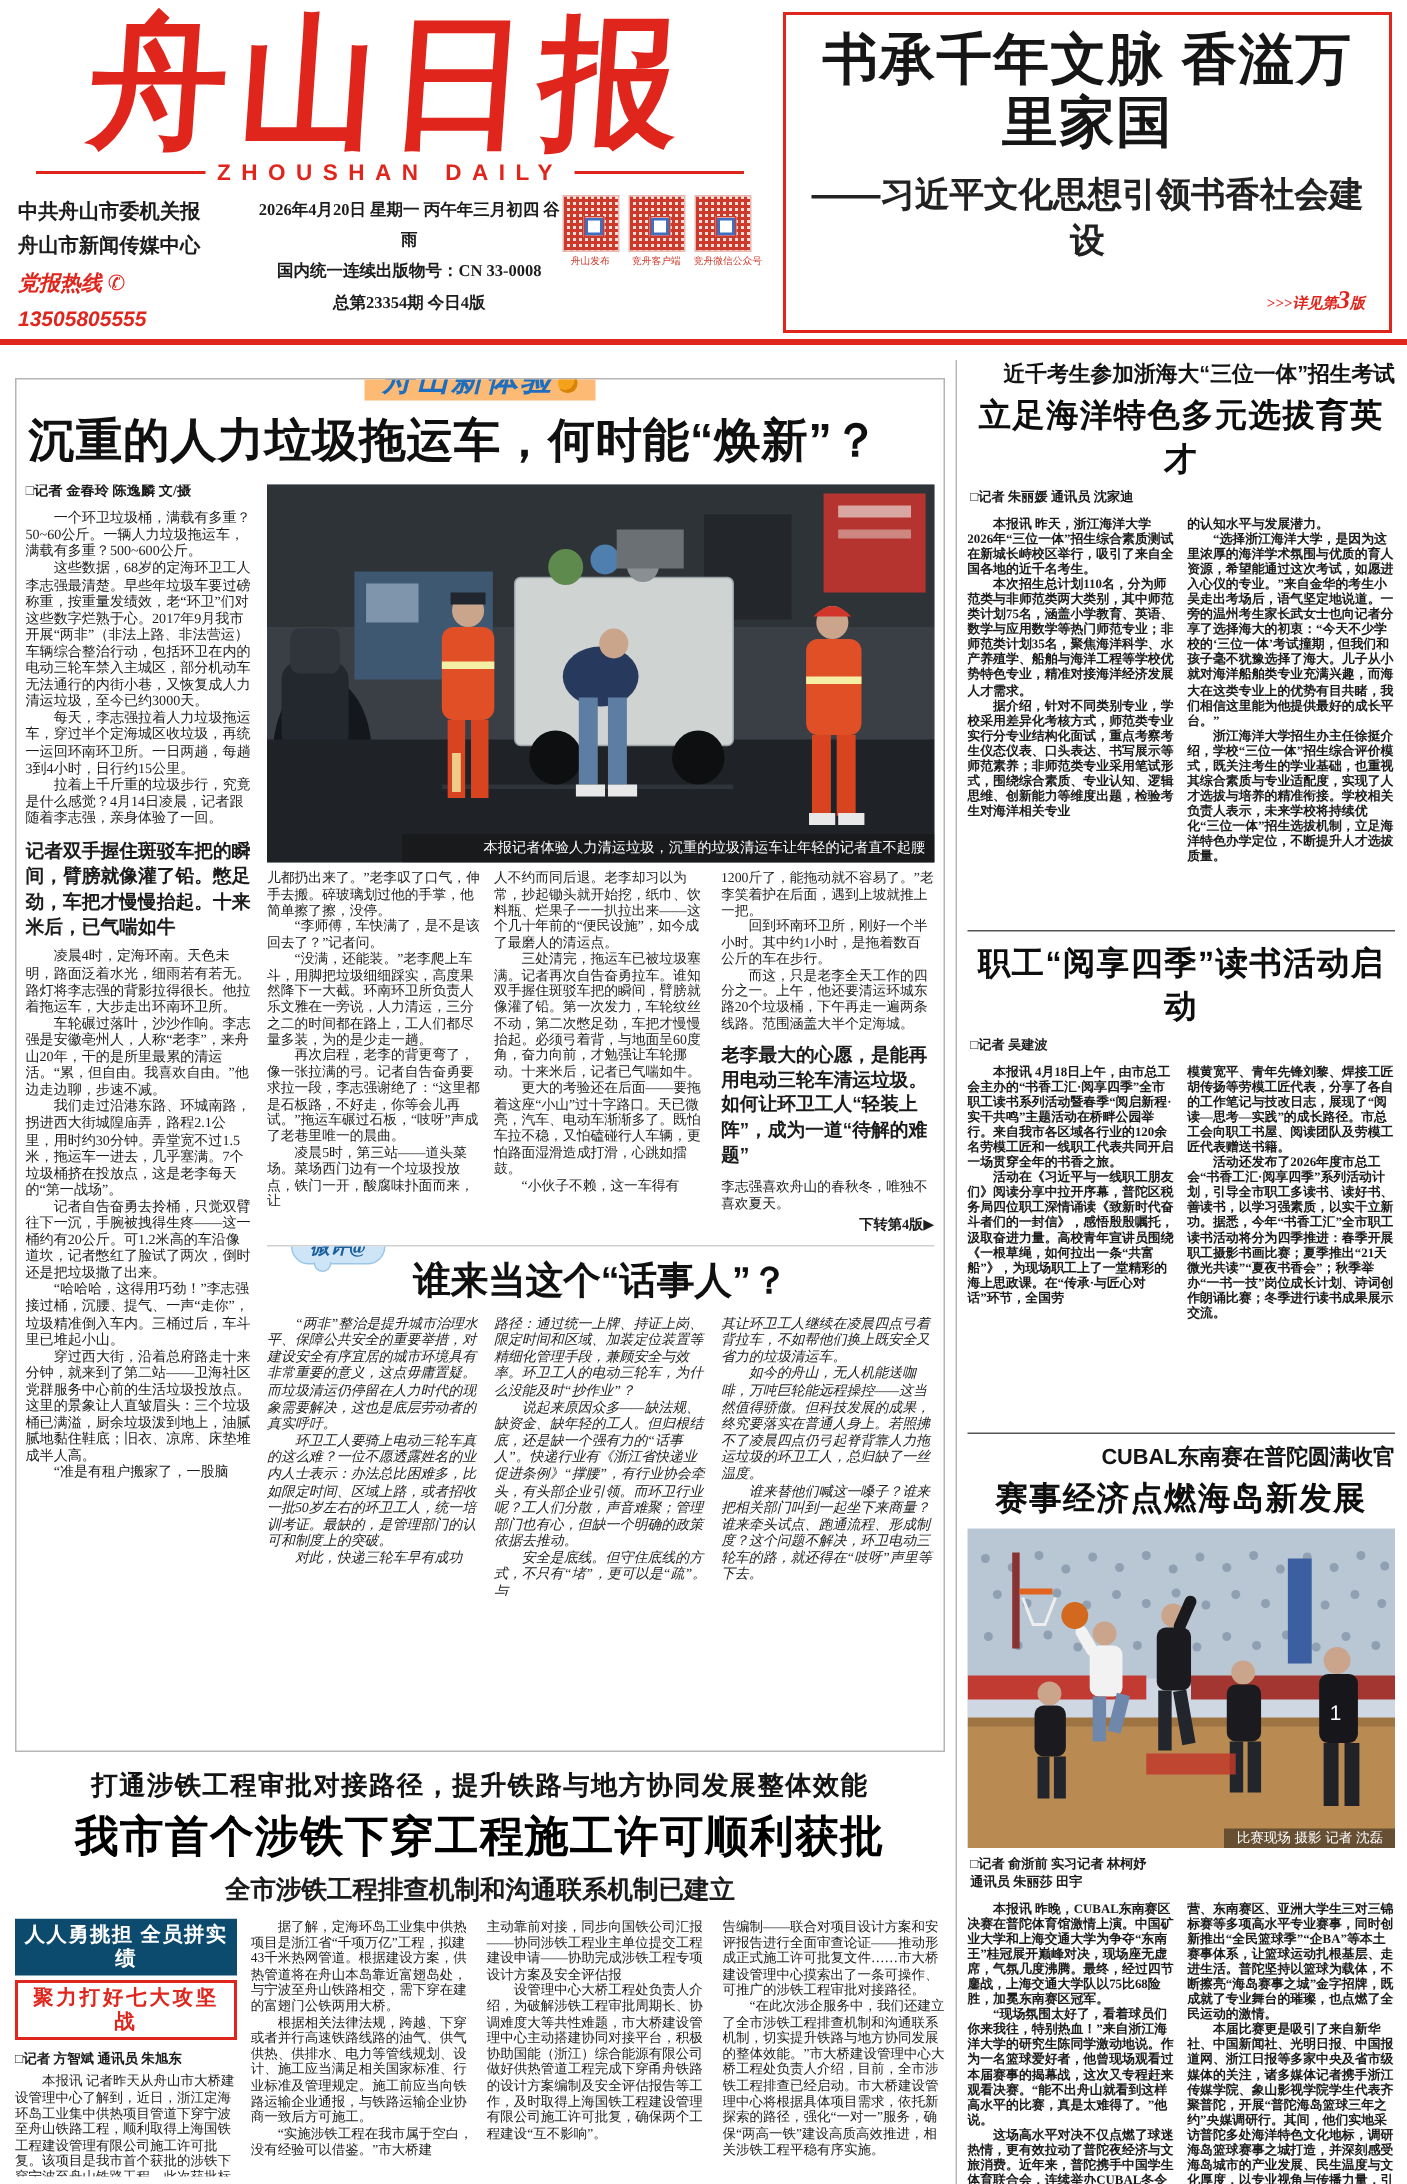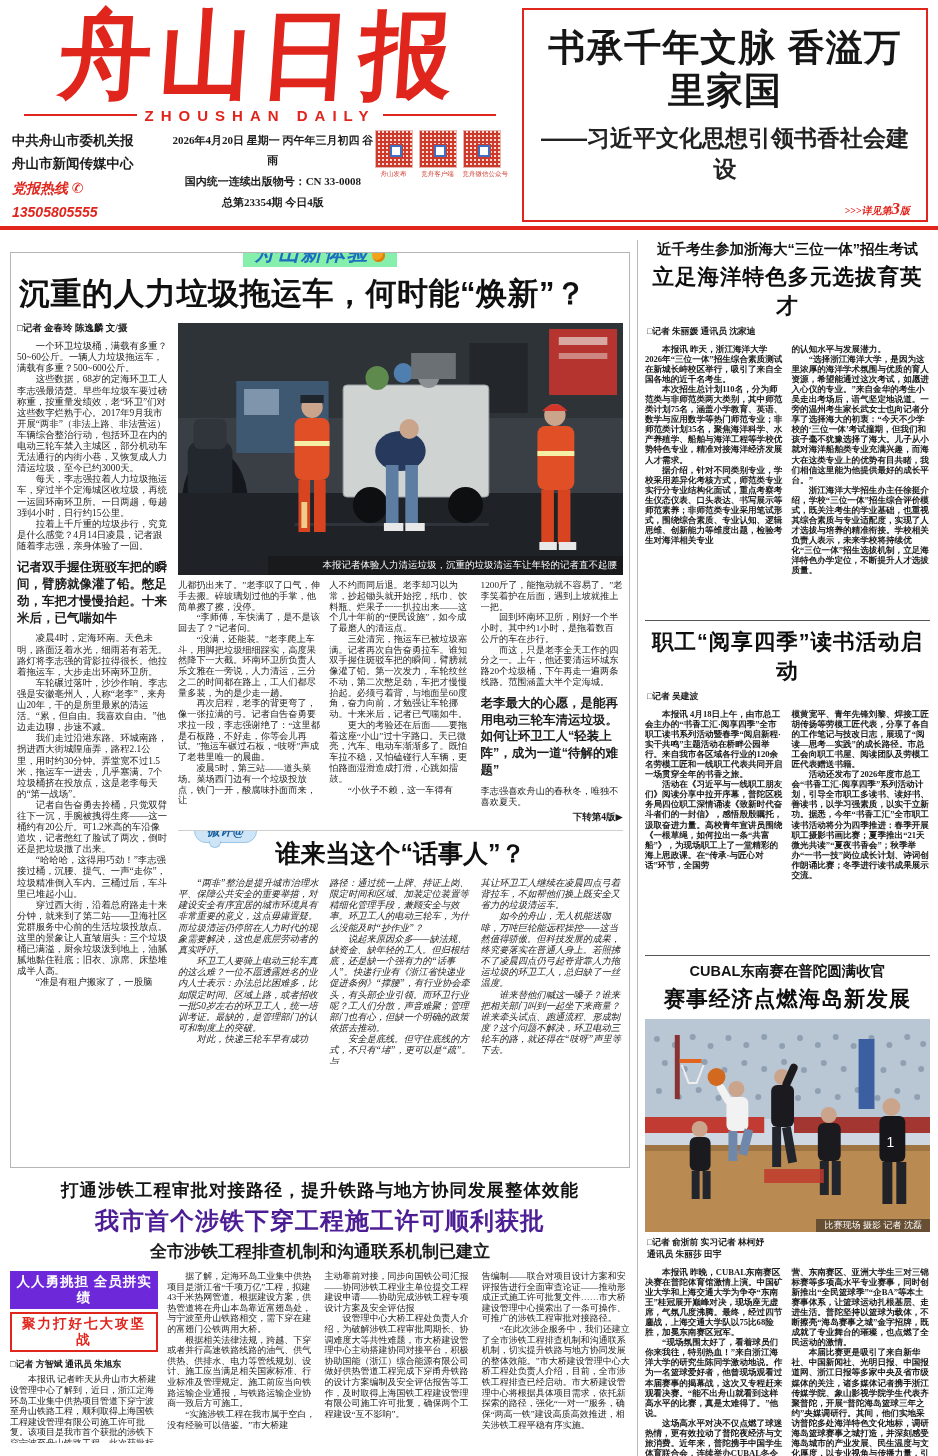--- a/index.html
+++ b/index.html
@@ -23,34 +23,34 @@
   .qr-block{display:flex;gap:6px;width:135px;}
   .qr-item{text-align:center;}
   .qr{width:38px;height:38px;position:relative;border:1px solid #e5b7b0;
     background:
       repeating-linear-gradient(0deg,#cd3a2c 0 2px,rgba(255,255,255,0) 2px 4px),
       repeating-linear-gradient(90deg,#cd3a2c 0 2px,#f7ded9 2px 4px);}
   .qr:after{content:"";position:absolute;left:13px;top:13px;width:12px;height:12px;background:#fff;
     border:1px solid #cd3a2c;box-shadow:inset 0 0 0 2px #3f6fc0;}
   .qr-label{font-size:6.5px;color:#cd3a2c;margin-top:2px;white-space:nowrap;}
   .banner-box{flex:1;margin-left:12px;border:2px solid #e0251d;padding:26px 16px 10px 16px;
-    display:flex;flex-direction:column;justify-content:center;}
+    display:flex;flex-direction:column;justify-content:flex-end;}
   .banner-headline{font-size:37px;font-weight:900;color:#161616;text-align:center;letter-spacing:1px;line-height:1.15;}
   .banner-subhead{font-size:23px;font-weight:700;color:#222;text-align:center;margin-top:10px;}
   .banner-more{color:#e0251d;text-align:right;font-weight:900;font-size:10px;margin-top:14px;font-style:italic;}
   .banner-more .pg{font-size:17px;}
   .red-rule{height:4px;background:#e0251d;margin:0;}
   
   .content{display:flex;padding:6px 8px 0 10px;}
   .left-region{width:624px;}
   .v-divider{width:1px;background:#b9b9b9;margin:4px 7px 0 7px;}
   .right-region{width:287px;}
   
   .feature-box{position:relative;border:1px solid #b5b5b5;margin-top:16px;padding:14px 6px 4px 6px;height:916px;overflow:hidden;}
-  .feature-badge{position:absolute;top:-14px;left:50%;transform:translateX(-50%);background:#86efac;
+  .feature-badge{position:absolute;top:-14px;left:50%;transform:translateX(-50%);background:#fdba74;
     padding:0 12px;font-size:21px;font-weight:900;font-style:italic;color:#1e6ec0;letter-spacing:2px;white-space:nowrap;}
   .smiley{display:inline-block;width:13px;height:13px;border-radius:50%;background:#f5a21b;
     box-shadow:inset -2px -2px 0 #d8820a;vertical-align:middle;margin-left:2px;}
   .feature-lead{font-size:13.5px;font-weight:700;line-height:1.55;text-indent:2.5em;padding:0 4px;}
   .feature-headline{font-size:31px;font-weight:900;letter-spacing:0.5px;margin:6px 2px 8px 2px;color:#101010;}
   .feature-row{display:flex;gap:9px;}
   .fcol1{width:152px;flex:none;height:760px;overflow:hidden;font-size:9.4px;line-height:1.18;}
   .byline{font-size:9.5px;font-weight:700;margin-bottom:7px;text-indent:0;}
   .fsubhead{font-size:12.5px;font-weight:900;line-height:1.35;margin:7px 0;font-family:"Liberation Sans",sans-serif;}
   .f-right{flex:1;min-width:0;}
@@ -65,31 +65,31 @@
   .micro-bubble{position:absolute;left:16px;top:-12px;background:#cde5f6;border:1px solid #9cc6e8;
     border-radius:14px;padding:2px 12px;font-size:13px;font-weight:900;font-style:italic;color:#1b5e9e;}
   .micro-bubble:after{content:"";position:absolute;left:14px;bottom:-6px;width:10px;height:6px;
     background:#cde5f6;border-radius:0 0 10px 10px;border:1px solid #9cc6e8;border-top:none;}
   .micro-headline{text-align:center;font-size:25px;font-weight:900;margin:2px 0 8px 0;color:#101010;}
   .micro-cols{display:flex;gap:9px;}
   .micro-col{flex:1;font-size:9.3px;line-height:1.2;font-style:italic;overflow:hidden;height:186px;color:#222;}
   
   .bottom-art{margin-top:10px;}
   .b-kicker{text-align:center;font-size:17.5px;font-weight:700;letter-spacing:1px;color:#141414;}
-  .b-headline{text-align:center;font-size:24px;font-weight:900;letter-spacing:1px;margin:3px 0;color:#4c1d95;}
+  .b-headline{text-align:center;font-size:29px;font-weight:900;letter-spacing:1px;margin:3px 0;color:#000000;}
   .b-subhead{text-align:center;font-size:17px;font-weight:700;margin:2px 0 8px 0;}
   .b-row{display:flex;gap:9px;height:172px;overflow:hidden;}
   .b-col{flex:1;font-size:9px;line-height:1.18;overflow:hidden;}
-  .badge1{background:#6d28d9;color:#fff;font-weight:900;font-size:13.5px;text-align:center;
+  .badge1{background:#0c4a6e;color:#fff;font-weight:900;font-size:13.5px;text-align:center;
     padding:3px 4px;letter-spacing:1px;font-family:"Liberation Sans",sans-serif;}
   .badge2{border:2px solid #e0251d;color:#e0251d;font-weight:900;font-size:13.5px;text-align:center;
     padding:2px 4px;margin-top:3px;letter-spacing:2px;font-family:"Liberation Sans",sans-serif;}
   .b-byline{font-size:9px;font-weight:700;margin:7px 0 5px 0;text-indent:0;}
   
-  .rail-kicker{text-align:center;font-size:14.5px;font-weight:700;margin-top:4px;color:#141414;}
+  .rail-kicker{text-align:right;font-size:14.5px;font-weight:700;margin-top:4px;color:#141414;}
   .rail-headline{text-align:center;font-size:21.5px;font-weight:900;letter-spacing:1px;margin:3px 0 6px 0;color:#0e0e0e;}
   .rail-byline{font-size:8.8px;font-weight:700;margin:2px 0 6px 2px;}
   .rail-byline p{text-indent:0;}
   .rail-cols{display:flex;gap:8px;overflow:hidden;}
   .rail-col{flex:1;font-size:8.6px;line-height:1.17;overflow:hidden;font-weight:bold;}
   .rail-sep{border:none;border-top:1px solid #555;margin:8px 0 6px 0;}
   .bb-wrap{position:relative;width:100%;height:213px;background:#cfd8e2;overflow:hidden;margin:2px 0 5px 0;}
   .bb-cap{position:absolute;right:0;bottom:0;background:rgba(20,20,20,.5);color:#fff;font-size:9px;
     padding:0 8px;font-family:"Liberation Sans",sans-serif;text-align:center;}
   .h-sans{font-family:"Liberation Sans","DejaVu Sans",sans-serif;}

